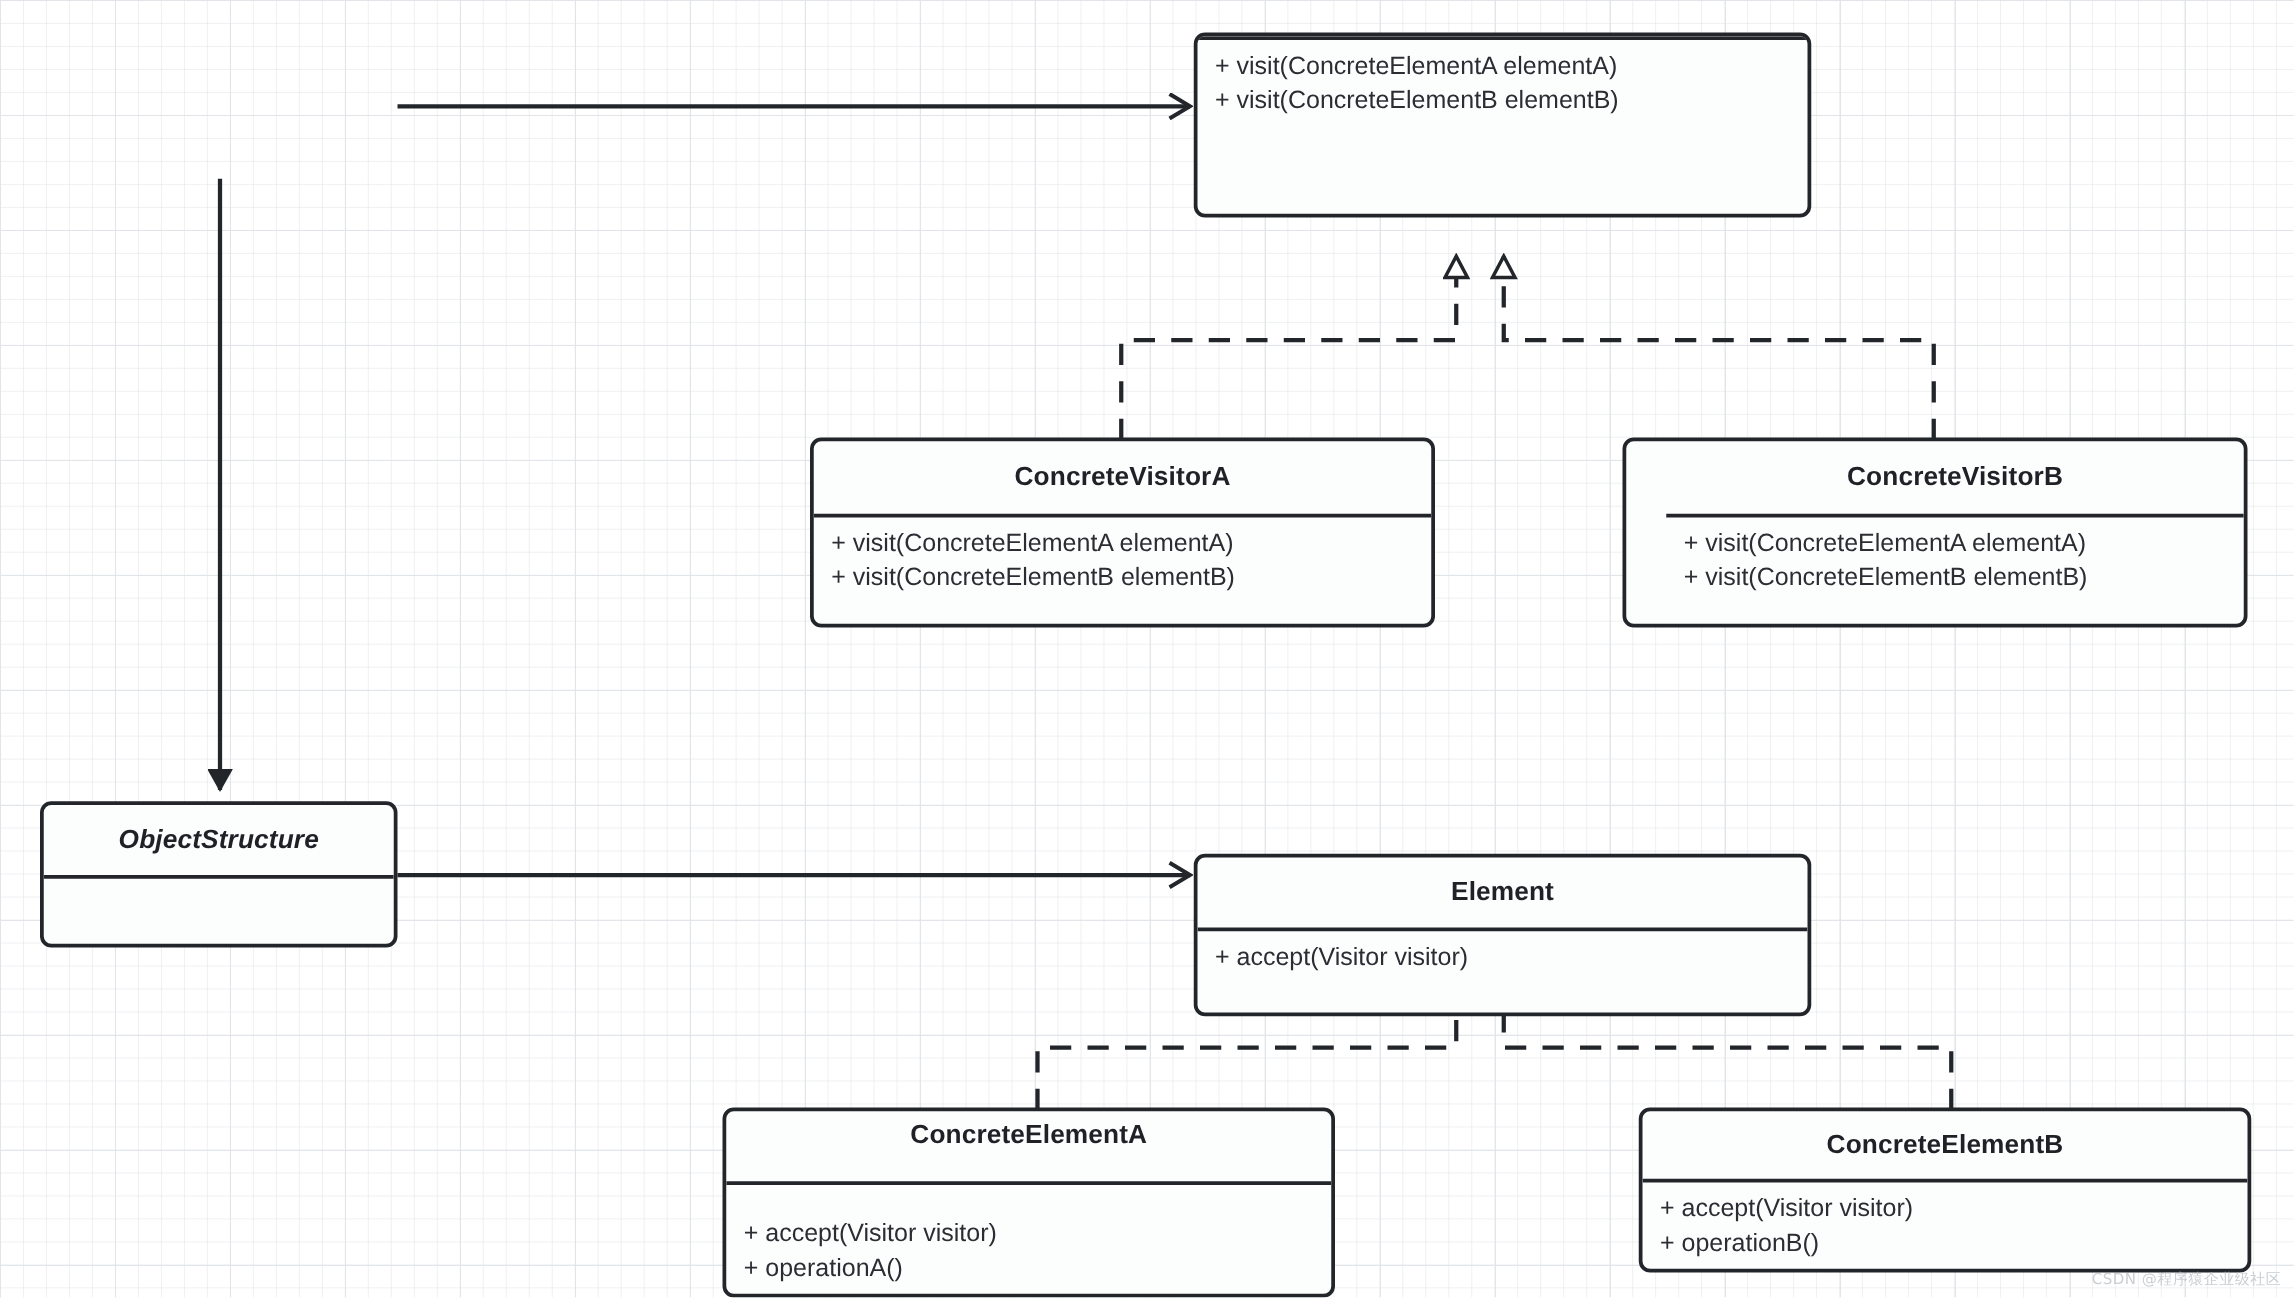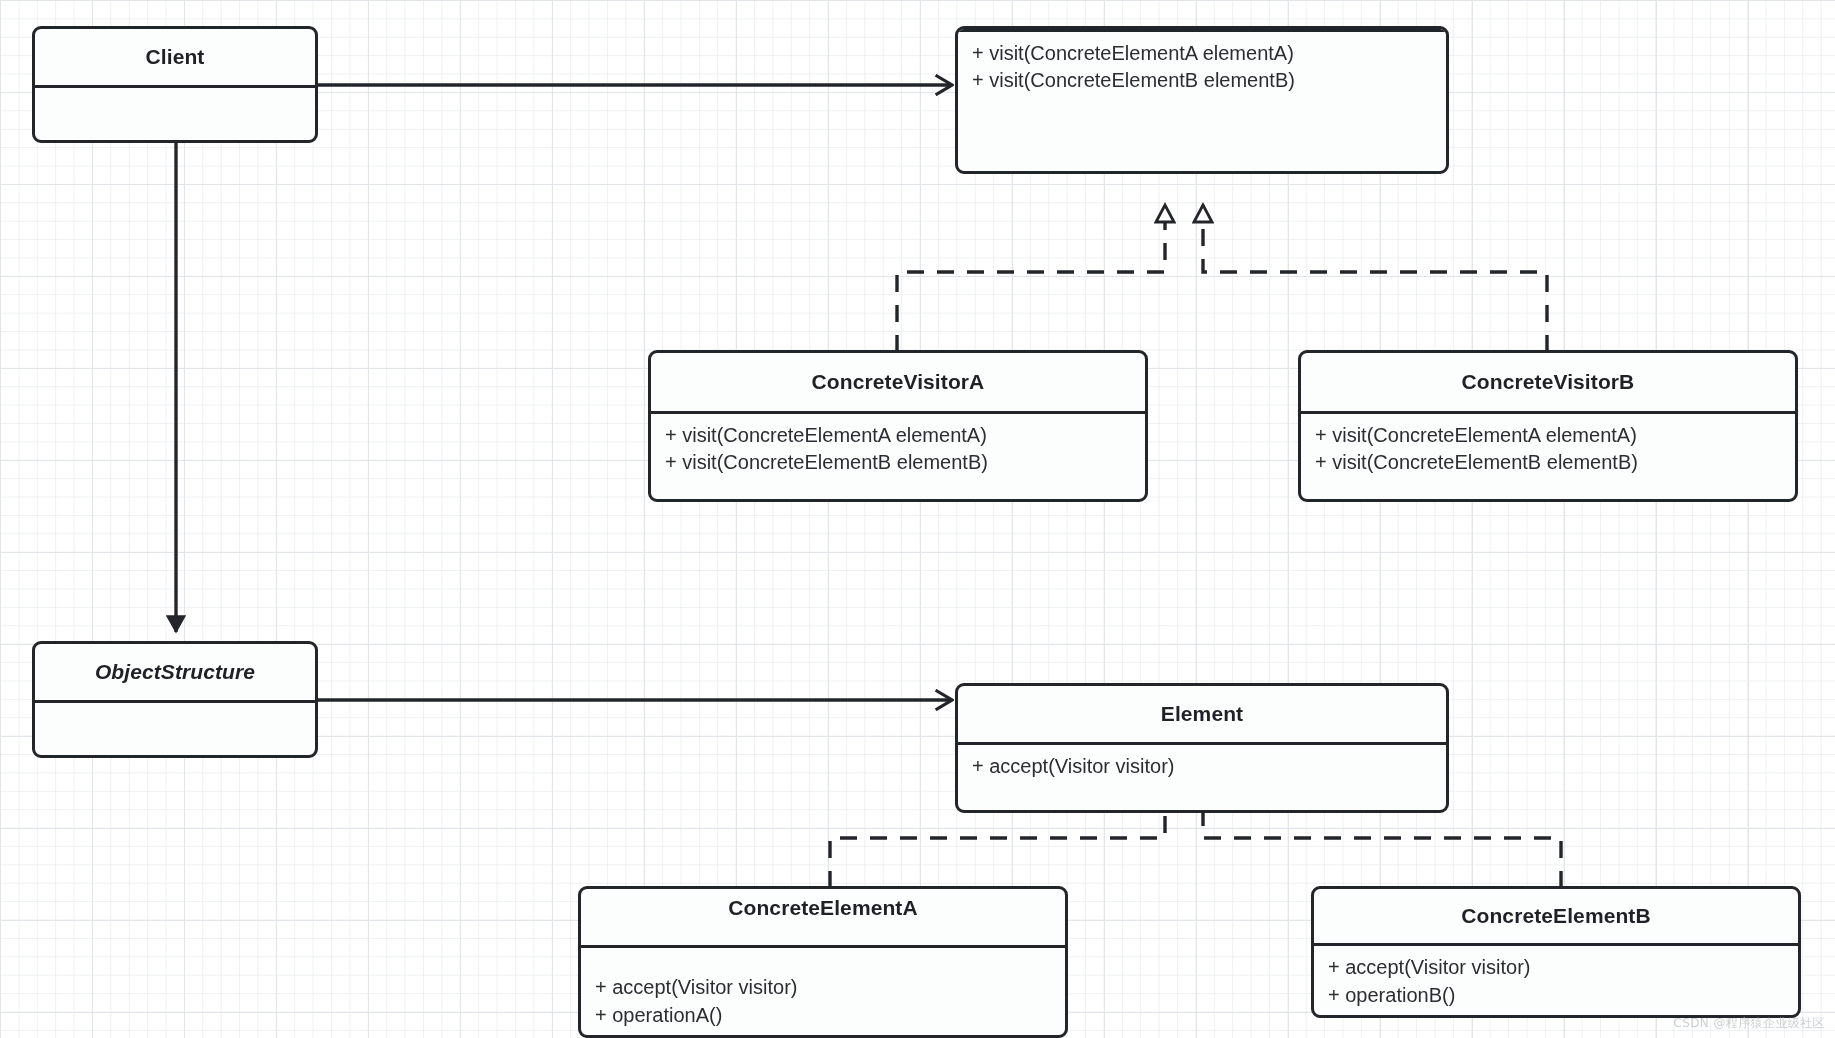--- a/index.html
+++ b/index.html
@@ -133,44 +133,39 @@
 
     <g>
       <path d="M 830,888 L 830,838 L 1165,838 L 1165,773" fill="none" stroke="#22262b" stroke-width="3.4" stroke-dasharray="17,13" marker-end="url(#hollowTri)"></path>
     </g>
 
     <g>
       <path d="M 1561,888 L 1561,838 L 1203,838 L 1203,773" fill="none" stroke="#22262b" stroke-width="3.4" stroke-dasharray="17,13" marker-end="url(#hollowTri)"></path>
     </g>
   </svg>
 
-  <div class="uml-class" style="left:32px; top:26px; width:286px; height:117px;">
-    <div class="uml-title" style="height:56px;">Client</div>
-    <div class="uml-divider"></div>
-    <div class="uml-compartment empty"></div>
-  </div>
 
   <div class="uml-class" style="left:955px; top:26px; width:494px; height:148px;">
     <div class="uml-divider"></div>
     <div class="uml-compartment">
       <div class="uml-member">+ visit(ConcreteElementA elementA)</div>
       <div class="uml-member">+ visit(ConcreteElementB elementB)</div>
     </div>
   </div>
 
   <div class="uml-class" style="left:648px; top:350px; width:500px; height:152px;">
     <div class="uml-title" style="height:58px;border-radius:23px;">ConcreteVisitorA</div>
     <div class="uml-divider"></div>
     <div class="uml-compartment">
       <div class="uml-member">+ visit(ConcreteElementA elementA)</div>
       <div class="uml-member">+ visit(ConcreteElementB elementB)</div>
     </div>
   </div>
 
-  <div class="uml-class" style="left:1298px; top:350px; width:500px; height:152px;">
+  <div class="uml-class" style="left:1298px; top:350px; width:500px; height:152px;padding-left:32px;">
     <div class="uml-title" style="height:58px;">ConcreteVisitorB</div>
     <div class="uml-divider"></div>
     <div class="uml-compartment">
       <div class="uml-member">+ visit(ConcreteElementA elementA)</div>
       <div class="uml-member">+ visit(ConcreteElementB elementB)</div>
     </div>
   </div>
 
   <div class="uml-class" style="left:32px; top:641px; width:286px; height:117px;">
     <div class="uml-title" style="height:56px;font-style:italic;">ObjectStructure</div>

